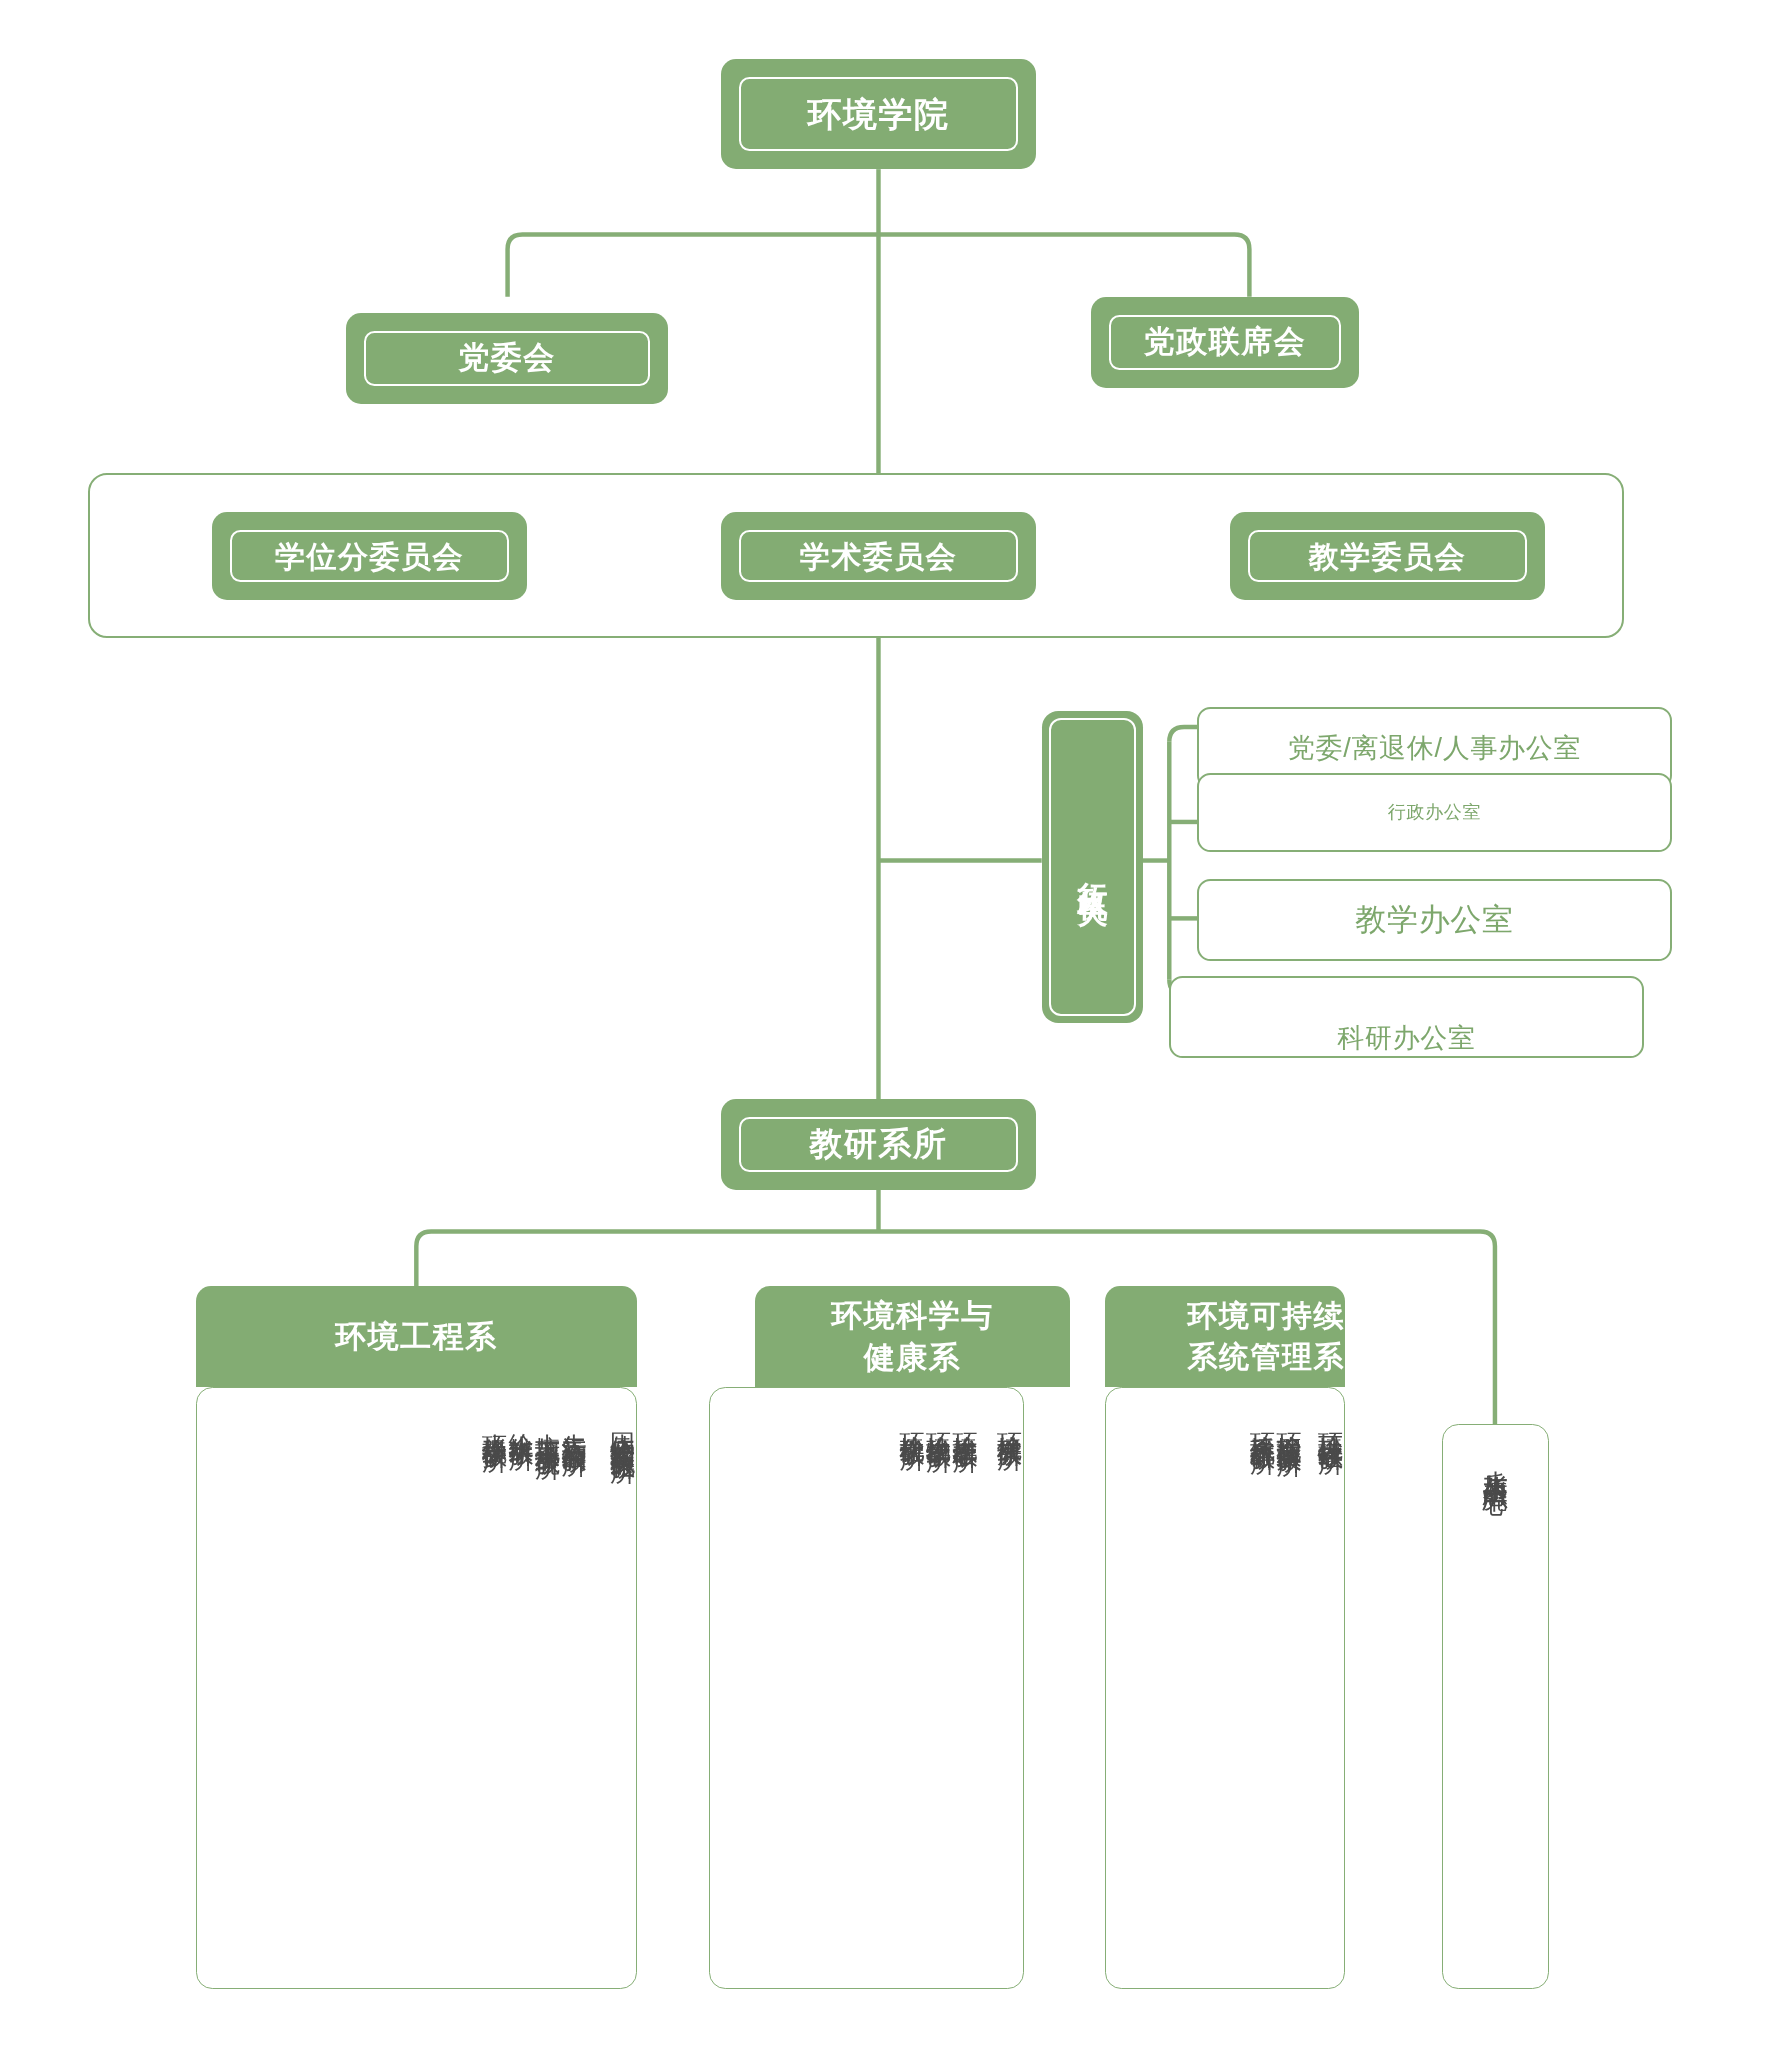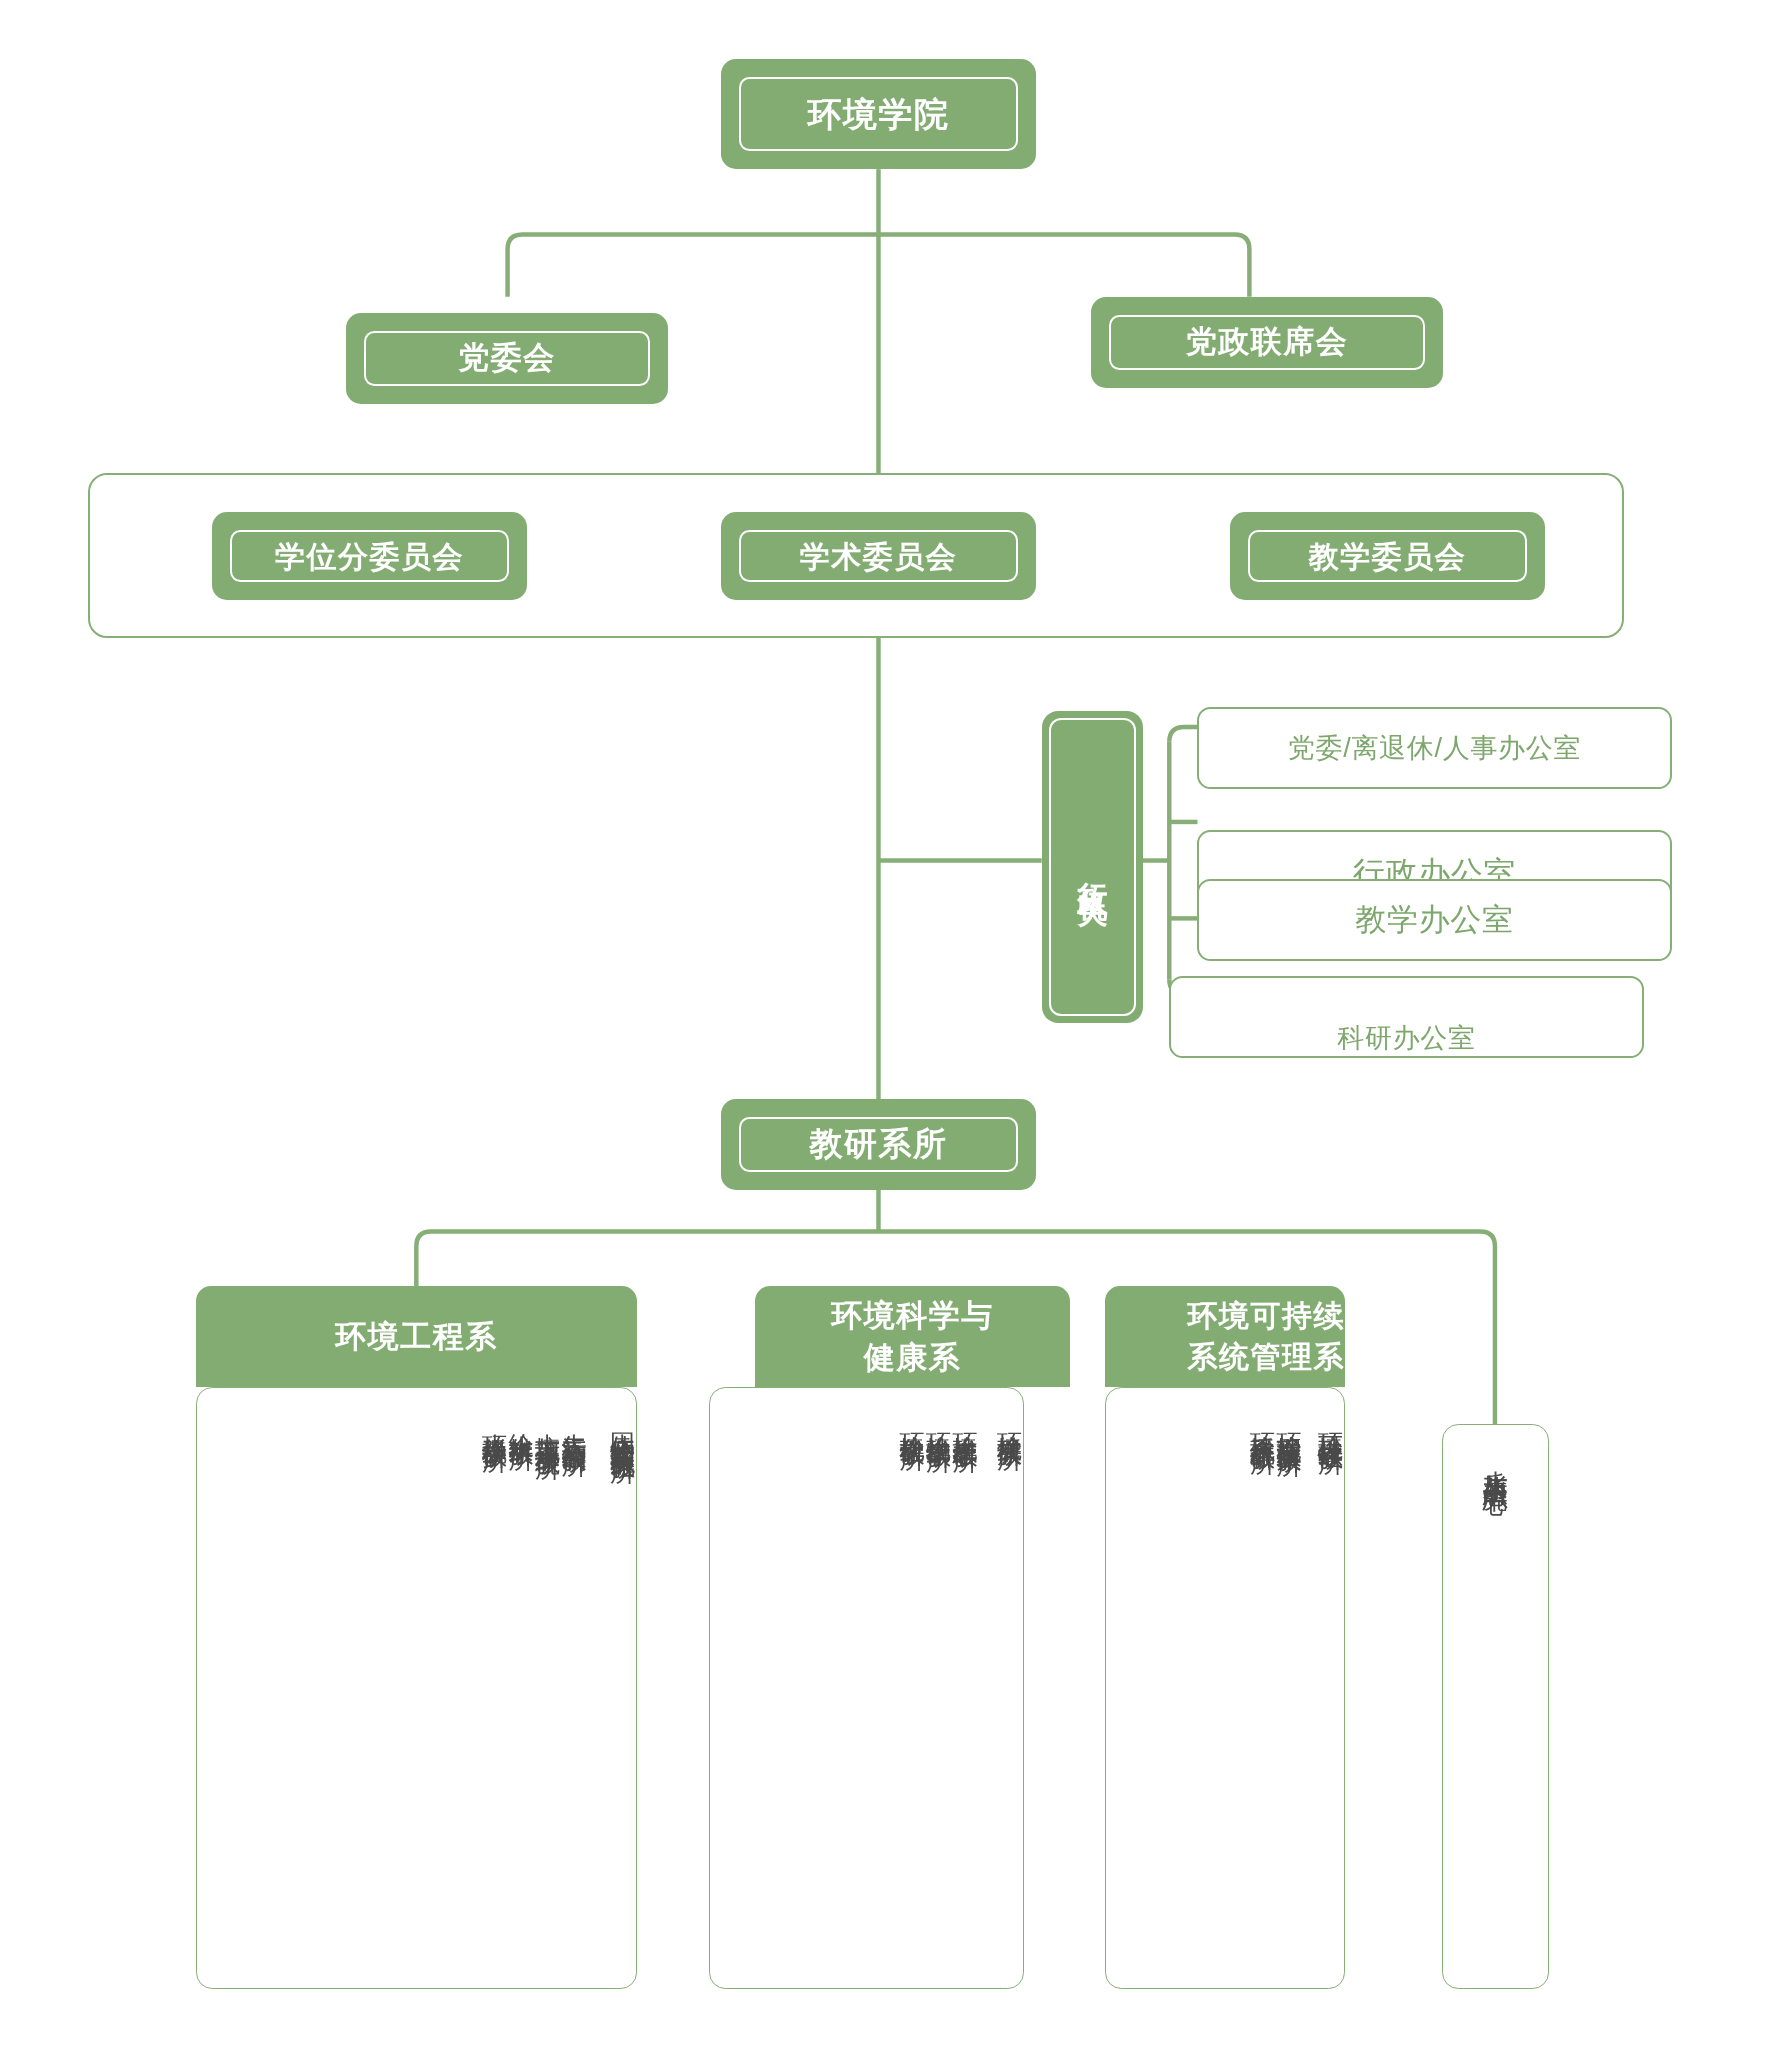--- a/index.html
+++ b/index.html
@@ -194,21 +194,21 @@
       <span>环境学院</span>
     </div>
   </div>
 
   <div class="node-solid" style="left:346px; top:297px; width:322px; height:91px; font-size:31px;margin-top:16px;">
     <div class="ring">
       <span>党委会</span>
     </div>
   </div>
 
-  <div class="node-solid" style="left:1091px; top:297px; width:352px; height:91px; font-size:31px;">
+  <div class="node-solid" style="left:1091px; top:297px; width:268px; height:91px; font-size:31px;">
     <div class="ring">
       <span>党政联席会</span>
     </div>
   </div>
 
   <div class="frame-box" style="left:88px; top:473px; width:1536px; height:165px;"></div>
 
   <div class="node-solid" style="left:212px; top:512px; width:315px; height:88px; font-size:30px;">
     <div class="ring">
       <span>学位分委员会</span>
@@ -230,21 +230,21 @@
   <div class="node-vsolid" style="left:1042px; top:711px; width:101px; height:312px;">
     <div class="ring">
       <span class="vtext">行政机关</span>
     </div>
   </div>
 
   <div class="node-outline" style="left:1197px; top:686px; width:475px; height:82px; font-size:27px;margin-top:21px;">
     <span>党委/离退休/人事办公室</span>
   </div>
 
-  <div class="node-outline" style="left:1197px; top:830px; width:475px; height:88px; font-size:32px;">
+  <div class="node-outline" style="left:1197px; top:773px; width:475px; height:79px; font-size:18px;">
     <span>行政办公室</span>
   </div>
 
   <div class="node-outline" style="left:1197px; top:879px; width:475px; height:82px; font-size:31px;">
     <span>教学办公室</span>
   </div>
 
   <div class="node-outline" style="left:1169px; top:976px; width:475px; height:82px; font-size:27px;align-items:flex-end;">
     <span>科研办公室</span>
   </div>

